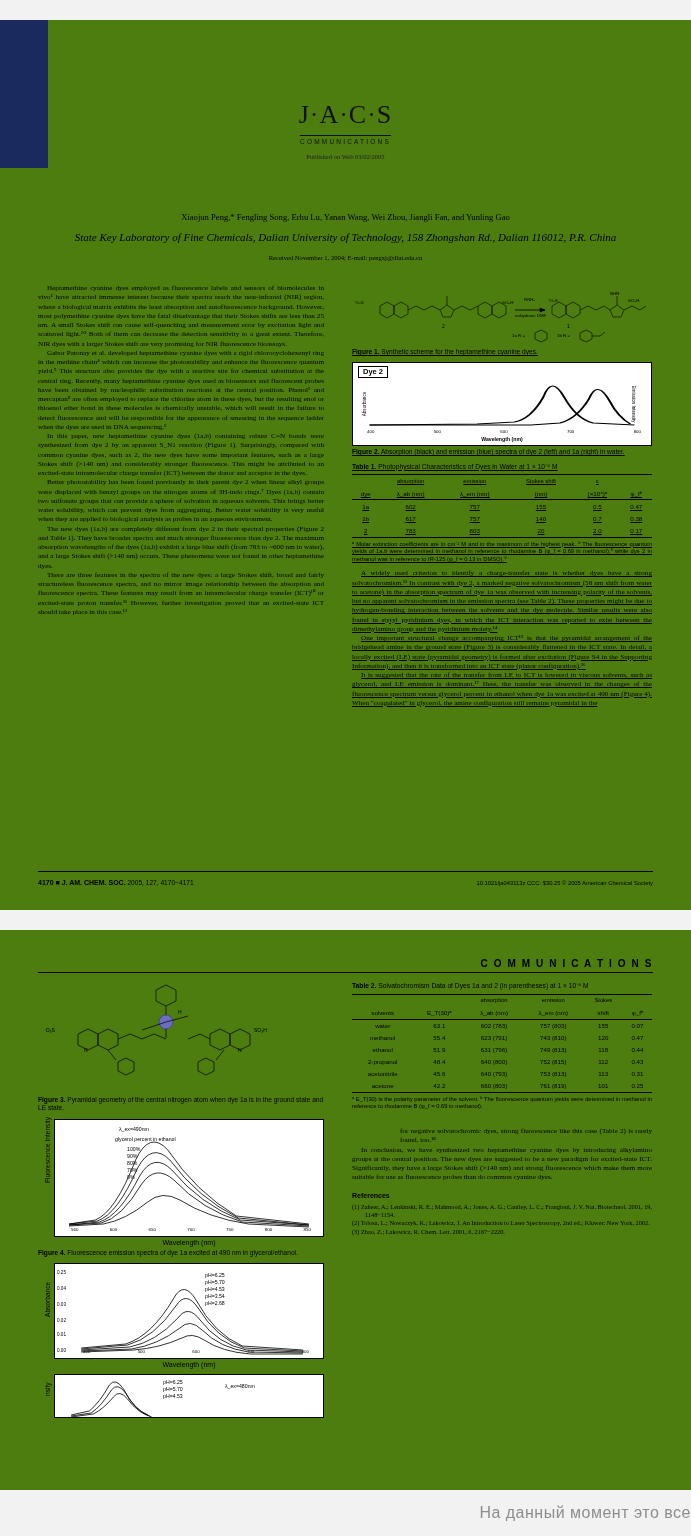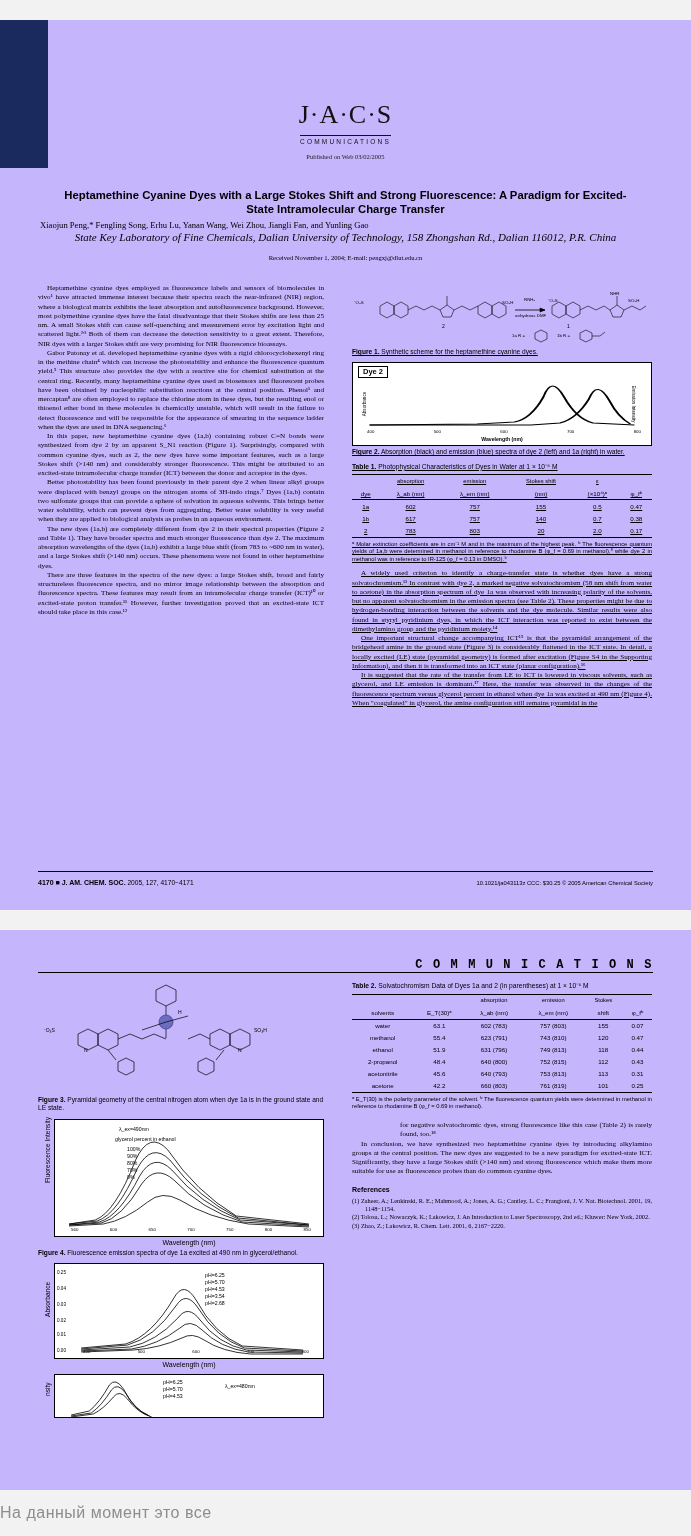--- a/index.html
+++ b/index.html
@@ -11,21 +11,21 @@
   #page {
     width: 691px;
     height: 1536px;
     position: relative;
     background: #f2f2f2;
     overflow: hidden;
   }
   .sheet {
     position: absolute;
     left: 0; right: 0;
-    background: #c4b5fd;
+    background: #4d7c0f;
   }
   #sheet1 { top: 20px; height: 890px; }
   #sheet2 { top: 930px; height: 560px; }
 
   .corner-block {
     position: absolute;
     left: 0; top: 20px;
     width: 48px; height: 148px;
     background: #1b2a5e;
   }
@@ -67,21 +67,22 @@
     left: 60px; right: 60px; top: 168px;
     text-align: center;
     font-family: "Liberation Sans", sans-serif;
     font-weight: bold;
     font-size: 11.3px;
     line-height: 14px;
     color: #000;
   }
   .authors {
     position: absolute;
-    left: 40px; right: 40px; top: 200px;
+    left: 40px; right: 40px; top: 192px;
+    text-align: center;
     font-family: "Liberation Serif", serif;
     font-size: 8.6px;
     color: #000;
   }
   .affil {
     position: absolute;
     left: 60px; right: 60px; top: 213px;
     text-align: center;
     font-family: Liberation Serif, serif;
     font-style: italic;
@@ -239,22 +240,22 @@
     position: absolute;
     right: 38px; bottom: 24px;
     font-family: "Liberation Sans", sans-serif;
     font-size: 5.8px;
   }
 
   
   .commhead {
     position: absolute;
     right: 38px; top: 28px;
-    font-family: Liberation Mono, monospace;
-    font-size: 12px;
+    font-family: Liberation Sans, sans-serif;
+    font-size: 10px;
     font-weight: bold;
     letter-spacing: 1.6px;
   }
   .commrule {
     position: absolute;
     left: 38px; right: 38px; top: 42px;
     border-top: 1px solid #000;
   }
   #p2-left  { left: 38px;  width: 286px; top: 52px; }
   #p2-right { left: 352px; width: 300px; top: 52px; }
@@ -313,21 +314,21 @@
     font-family: "Liberation Sans", sans-serif;
     font-weight: bold;
     font-size: 7.15px;
   }
 
   .bottom-bar {
     position: absolute;
     left: 0; right: 0; bottom: 0;
     height: 46px;
     background: #f2f2f2;
-    text-align: left;
+    text-align: right;
     color: #8d8d8d;
     font-family: "Liberation Sans", sans-serif;
     font-size: 16px;
     padding-top: 14px;
     letter-spacing: 0.5px;
   }
 </style>
 </head>
 <body>
 
@@ -336,21 +337,20 @@
   <div class="sheet" id="sheet1">
 
     <div class="corner-block" style="top:0;"></div>
 
     <div class="jacs-logo">
       <div class="jacs-word">J·A·C·S</div>
       <div class="jacs-sub">COMMUNICATIONS</div>
     </div>
     <div class="pubweb">Published on Web 03/02/2005</div>
 
-    <div class="title">Heptamethine Cyanine Dyes with a Large Stokes Shift and Strong Fluorescence:  A Paradigm for Excited-State Intramolecular Charge Transfer</div>
     <div class="authors">Xiaojun Peng,* Fengling Song, Erhu Lu, Yanan Wang, Wei Zhou, Jiangli Fan, and Yunling Gao</div>
     <div class="affil">State Key Laboratory of Fine Chemicals, Dalian University of Technology, 158 Zhongshan Rd., Dalian 116012, P.R. China</div>
     <div class="received">Received November 1, 2004;  E-mail: pengxj@dlut.edu.cn</div>
 
     <div class="col" id="col-left">
       <p>Heptamethine cyanine dyes employed as fluorescence labels and sensors of biomolecules in vivo¹ have attracted immense interest because their spectra reach the near-infrared (NIR) region, where a biological matrix exhibits the least absorption and autofluorescence background. However, most polymethine cyanine dyes have the fatal disadvantage that their Stokes shifts are less than 25 nm. A small Stokes shift can cause self-quenching and measurement error by excitation light and scattered light.²'³ Both of them can decrease the detection sensitivity to a great extent. Therefore, NIR dyes with a larger Stokes shift are very promising for NIR fluorescence bioassays.</p>
       <p>Gabor Patonay et al. developed heptamethine cyanine dyes with a rigid chlorocyclohexenyl ring in the methine chain⁴ which can increase the photostability and enhance the fluorescence quantum yield.⁵ This structure also provides the dye with a reactive site for chemical substitution at the central ring. Recently, many heptamethine cyanine dyes used as biosensors and fluorescent probes have been obtained by nucleophilic substitution reactions at the central position. Phenol¹ and mercaptan⁸ are often employed to replace the chlorine atom in these dyes, but the resulting enol or thioenol ether bond in these molecules is chemically unstable, which will result in the failure to detect fluorescence and will be responsible for the appearance of smearing in the sequence ladder when the dyes are used in DNA sequencing.⁶</p>
       <p>In this paper, new heptamethine cyanine dyes (1a,b) containing robust C=N bonds were synthesized from dye 2 by an apparent S_N1 reaction (Figure 1). Surprisingly, compared with common cyanine dyes, such as 2, the new dyes have some important features, such as a large Stokes shift (&gt;140 nm) and considerably stronger fluorescence. This might be attributed to an excited-state intramolecular charge transfer (ICT) between the donor and acceptor in the dyes.</p>
       <p>Better photostability has been found previously in their parent dye 2 when linear alkyl groups were displaced with benzyl groups on the nitrogen atoms of 3H-indo rings.⁷ Dyes (1a,b) contain two sulfonate groups that can provide a sphere of solvation in aqueous solvents. This brings better water solubility, which can prevent dyes from aggregating. Better water solubility is very useful when they are applied to biological analysis as probes in an aqueous environment.</p>
       <p>The new dyes (1a,b) are completely different from dye 2 in their spectral properties (Figure 2 and Table 1). They have broader spectra and much stronger fluorescence than dye 2. The maximum absorption wavelengths of the dyes (1a,b) exhibit a large blue shift (from 783 to ~600 nm in water), and a large Stokes shift (&gt;140 nm) occurs. These phenomena were not found in other heptamethine dyes.</p>
@@ -699,21 +699,21 @@
             <td>42.2</td>
             <td>660 (803)</td>
             <td>761 (819)</td>
             <td>101</td>
             <td>0.25</td>
           </tr>
         </tbody>
       </table>
       <div class="tbl-note">ᵃ E_T(30) is the polarity parameter of the solvent. ᵇ The fluorescence quantum yields were determined in methanol in reference to rhodamine B (φ_f = 0.69 in methanol).</div>
 
-      <p style="margin-top:10px;padding-left:48px;" class="noind">for negative solvatochromic dyes, strong fluorescence like this case (Table 2) is rarely found, too.¹⁸</p>
+      <p style="margin-top:16px;padding-left:48px;" class="noind">for negative solvatochromic dyes, strong fluorescence like this case (Table 2) is rarely found, too.¹⁸</p>
       <p>In conclusion, we have synthesized two heptamethine cyanine dyes by introducing alkylamino groups at the central position. The new dyes are suggested to be a new paradigm for excited-state ICT. Significantly, they have a large Stokes shift (&gt;140 nm) and strong fluorescence which make them more suitable for use as fluorescence probes than do common cyanine dyes.</p>
 
 
 
       <div class="refs-head">References</div>
       <div class="ref-item">(1) Zaheer, A.; Lenkinski, R. E.; Mahmood, A.; Jones, A. G.; Cantley, L. C.; Frangioni, J. V. Nat. Biotechnol. 2001, 19, 1148−1154.</div>
       <div class="ref-item">(2) Tolosa, L.; Nowaczyk, K.; Lakowicz, J. An Introduction to Laser Spectroscopy, 2nd ed.; Kluwer: New York, 2002.</div>
       <div class="ref-item">(3) Zhao, Z.; Lakowicz, R. Chem. Lett. 2001, 6, 2167−2220.</div>
     </div>
   </div>

